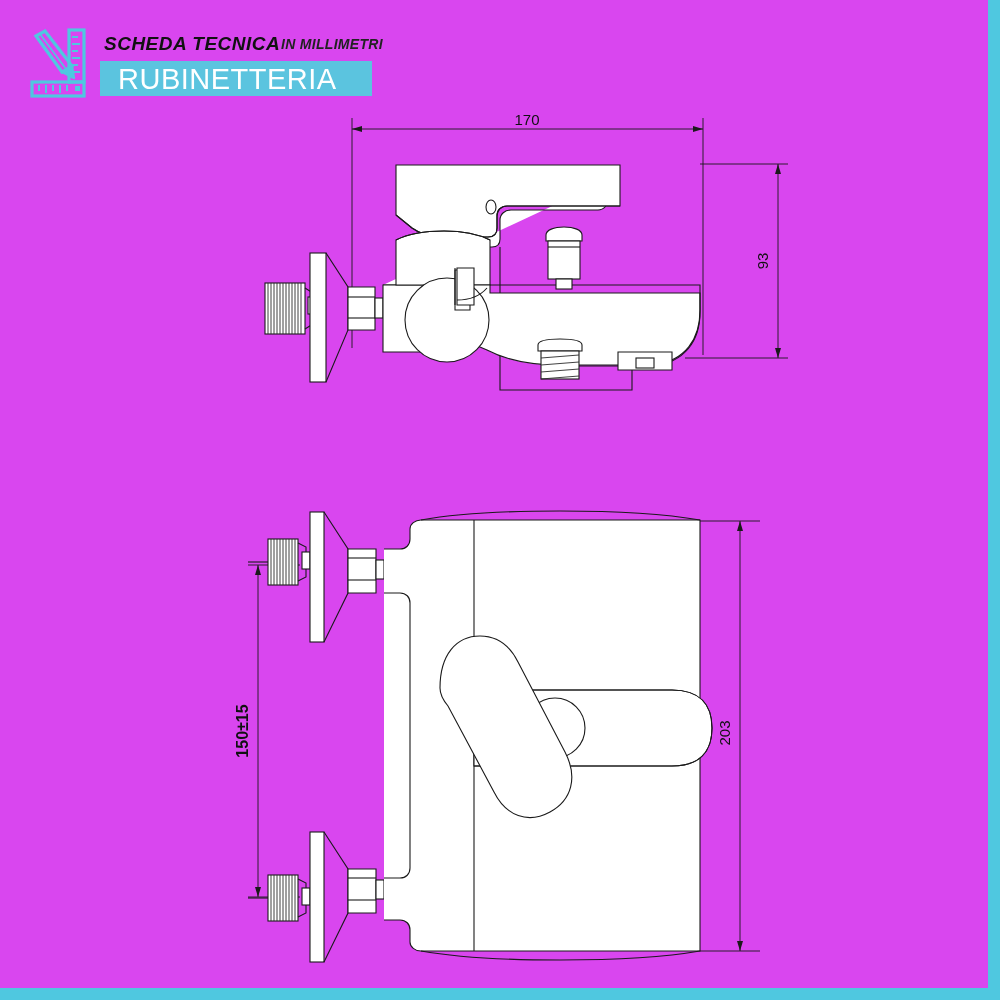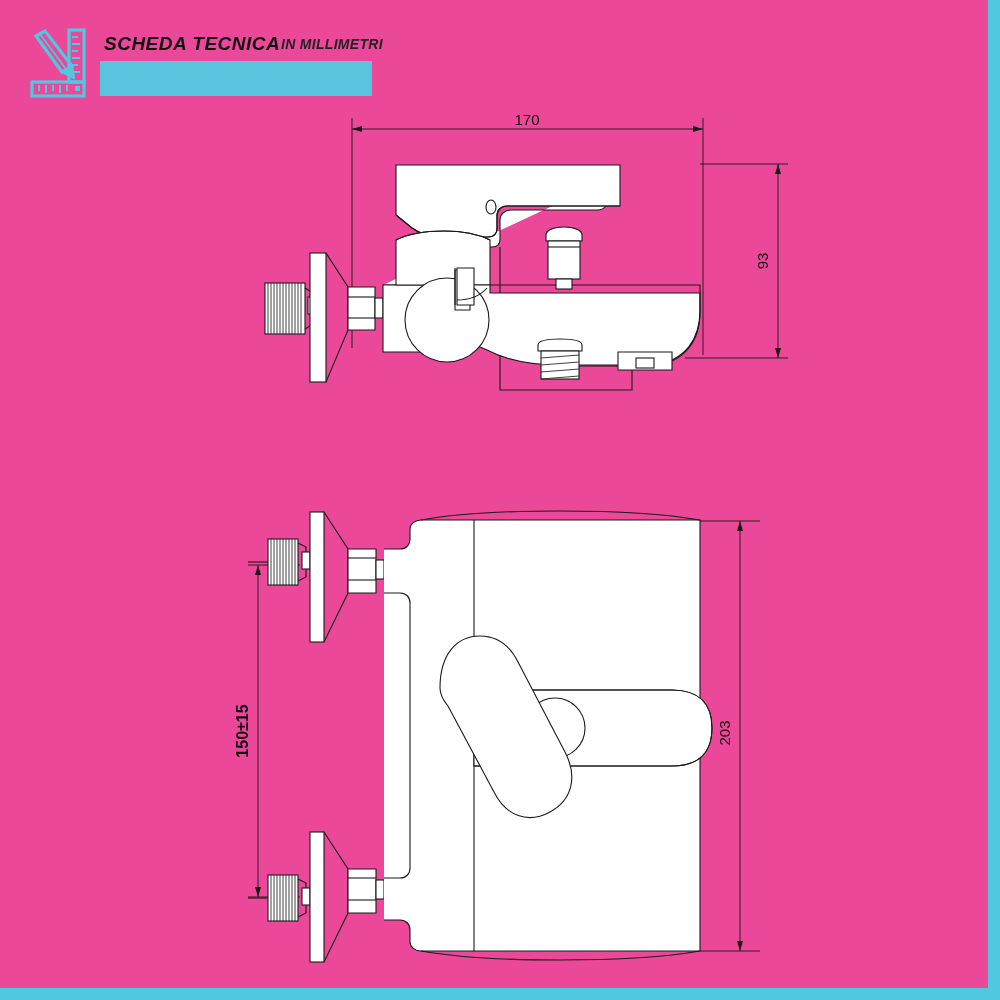--- a/index.html
+++ b/index.html
@@ -10,21 +10,21 @@
   body {
     width: 1000px;
     height: 1000px;
     font-family: "Liberation Sans", sans-serif;
     overflow: hidden;
   }
   #page {
     position: relative;
     width: 1000px;
     height: 1000px;
-    background: #ec4899;
+    background: #d946ef;
     box-sizing: border-box;
   }
   
   .edge-strip {
     position: absolute;
     background: #4fc8e0;
   }
   #edge-right {
     top: 0;
     right: 0;
@@ -145,20 +145,21 @@
       <rect x="47" y="58" width="5" height="5" fill="#4fc8e0"></rect>
 
       <path d="M8 8 L17 3 L44 38 L34 44 Z" fill="none" stroke="#4fc8e0" stroke-width="3.2"></path>
       <path d="M34 44 L44 38 L46 50 Z" fill="#4fc8e0" stroke="#4fc8e0" stroke-width="2.4" stroke-linejoin="round"></path>
       <line x1="12" y1="6" x2="38" y2="41" stroke="#4fc8e0" stroke-width="1.6"></line>
     </svg>
 
     <div id="title-scheda">SCHEDA TECNICA</div>
     <div id="title-unit">IN MILLIMETRI</div>
     <div id="banner"></div>
+    <div id="banner-label">RUBINETTERIA</div>
   </div>
 
   <svg id="drawing-area" viewBox="0 0 1000 1000">
 
     <g>
 
       <g>
         <line class="dim" x1="352" y1="118" x2="352" y2="348"></line>
         <line class="dim" x1="703" y1="118" x2="703" y2="355"></line>
         <line class="dim" x1="352" y1="129" x2="703" y2="129"></line>

